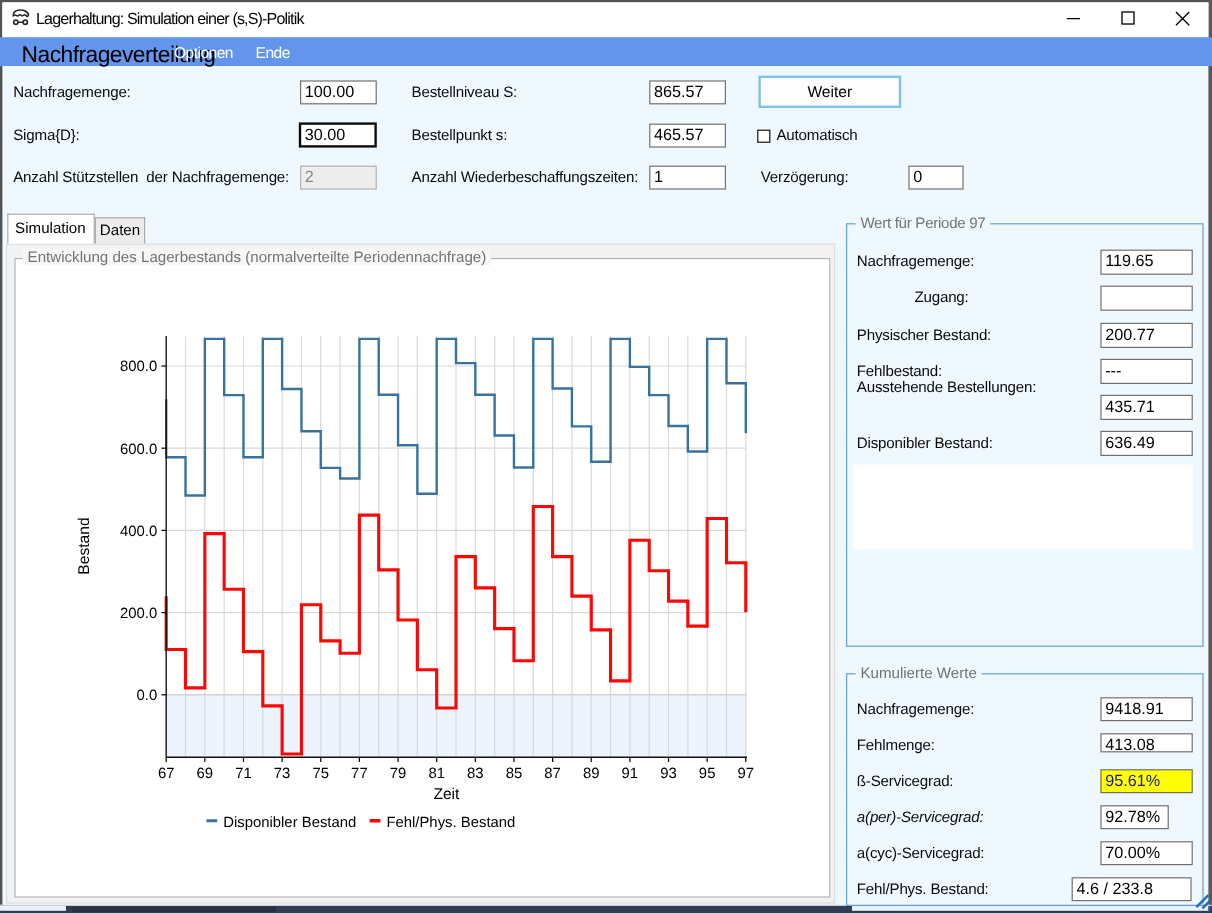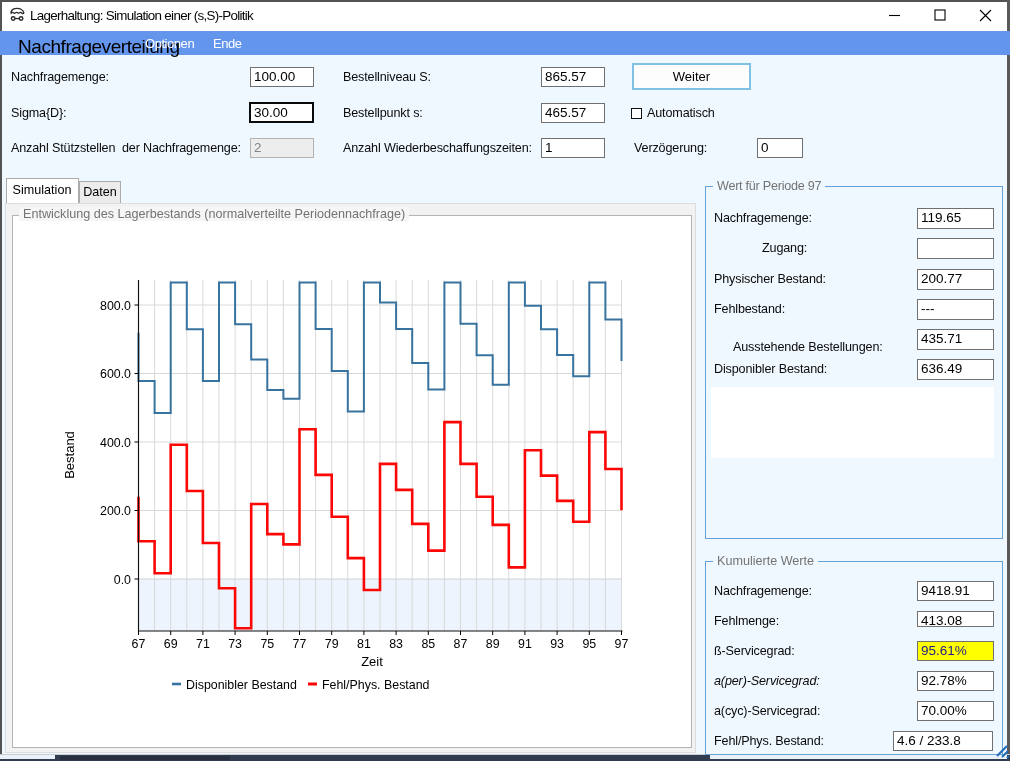--- a/index.html
+++ b/index.html
@@ -168,36 +168,36 @@
 <div class="abs" style="left:705px;top:186px;width:298px;height:353px;border:1px solid #64a1d7;box-sizing:border-box;"></div>
 <div class="gcapt" style="left:713px;top:179px;letter-spacing:-0.25px;">Wert für Periode 97</div>
 <div class="lbl" style="left:714px;top:211px;">Nachfragemenge:</div>
 <div class="inp" style="left:917px;top:208px;width:77px;height:20.5px;">119.65</div>
 <div class="lbl" style="left:714px;top:241px;margin-left:48px;">Zugang:</div>
 <div class="inp" style="left:917px;top:238px;width:77px;height:20.5px;"></div>
 <div class="lbl" style="left:714px;top:272px;">Physischer Bestand:</div>
 <div class="inp" style="left:917px;top:269px;width:77px;height:20.5px;">200.77</div>
 <div class="lbl" style="left:714px;top:302px;">Fehlbestand:</div>
 <div class="inp" style="left:917px;top:299px;width:77px;height:20.5px;">---</div>
-<div class="lbl" style="left:714px;top:340px;margin-left:19px;">Ausstehende Bestellungen:</div>
+<div class="lbl" style="left:714px;top:316px;">Ausstehende Bestellungen:</div>
 <div class="inp" style="left:917px;top:329px;width:77px;height:20.5px;">435.71</div>
 <div class="lbl" style="left:714px;top:362px;">Disponibler Bestand:</div>
 <div class="inp" style="left:917px;top:359px;width:77px;height:20.5px;">636.49</div>
 <div class="abs" style="left:711px;top:387px;width:283px;height:71px;background:#fff;"></div>
 
 <div class="abs" style="left:705px;top:561px;width:298px;height:194px;border:1px solid #64a1d7;box-sizing:border-box;"></div>
 <div class="gcapt" style="left:713px;top:554px;">Kumulierte Werte</div>
 <div class="lbl" style="left:714px;top:584px;">Nachfragemenge:</div>
 <div class="inp" style="left:917px;top:581px;width:77px;height:20px;">9418.91</div>
 <div class="lbl" style="left:714px;top:614px;">Fehlmenge:</div>
 <div class="inp" style="left:917px;top:611px;width:77px;height:16px;">413.08</div>
 <div class="lbl" style="left:714px;top:644px;">ß-Servicegrad:</div>
 <div class="inp" style="left:917px;top:641px;width:77px;height:20px;background:#ffff00;color:#1c1c8c;">95.61%</div>
 <div class="lbl" style="left:714px;top:674px;font-style:italic;">a(per)-Servicegrad:</div>
-<div class="inp" style="left:917px;top:671px;width:77px;height:20px;">92.78%</div>
+<div class="inp" style="left:917px;top:671px;width:57px;height:20px;">92.78%</div>
 <div class="lbl" style="left:714px;top:704px;">a(cyc)-Servicegrad:</div>
 <div class="inp" style="left:917px;top:701px;width:77px;height:20px;">70.00%</div>
 <div class="lbl" style="left:714px;top:734px;">Fehl/Phys. Bestand:</div>
 <div class="inp" style="left:893px;top:731px;width:100px;height:19.5px;">4.6 / 233.8</div>
 
 <svg class="abs" style="left:995px;top:744px;" width="14" height="16" viewBox="0 0 14 16">
  <g stroke="#1f6bb5" stroke-width="2">
   <line x1="12" y1="2" x2="2" y2="12"></line>
   <line x1="13" y1="7" x2="7" y2="13"></line>
   <line x1="14" y1="12" x2="12" y2="14"></line>

